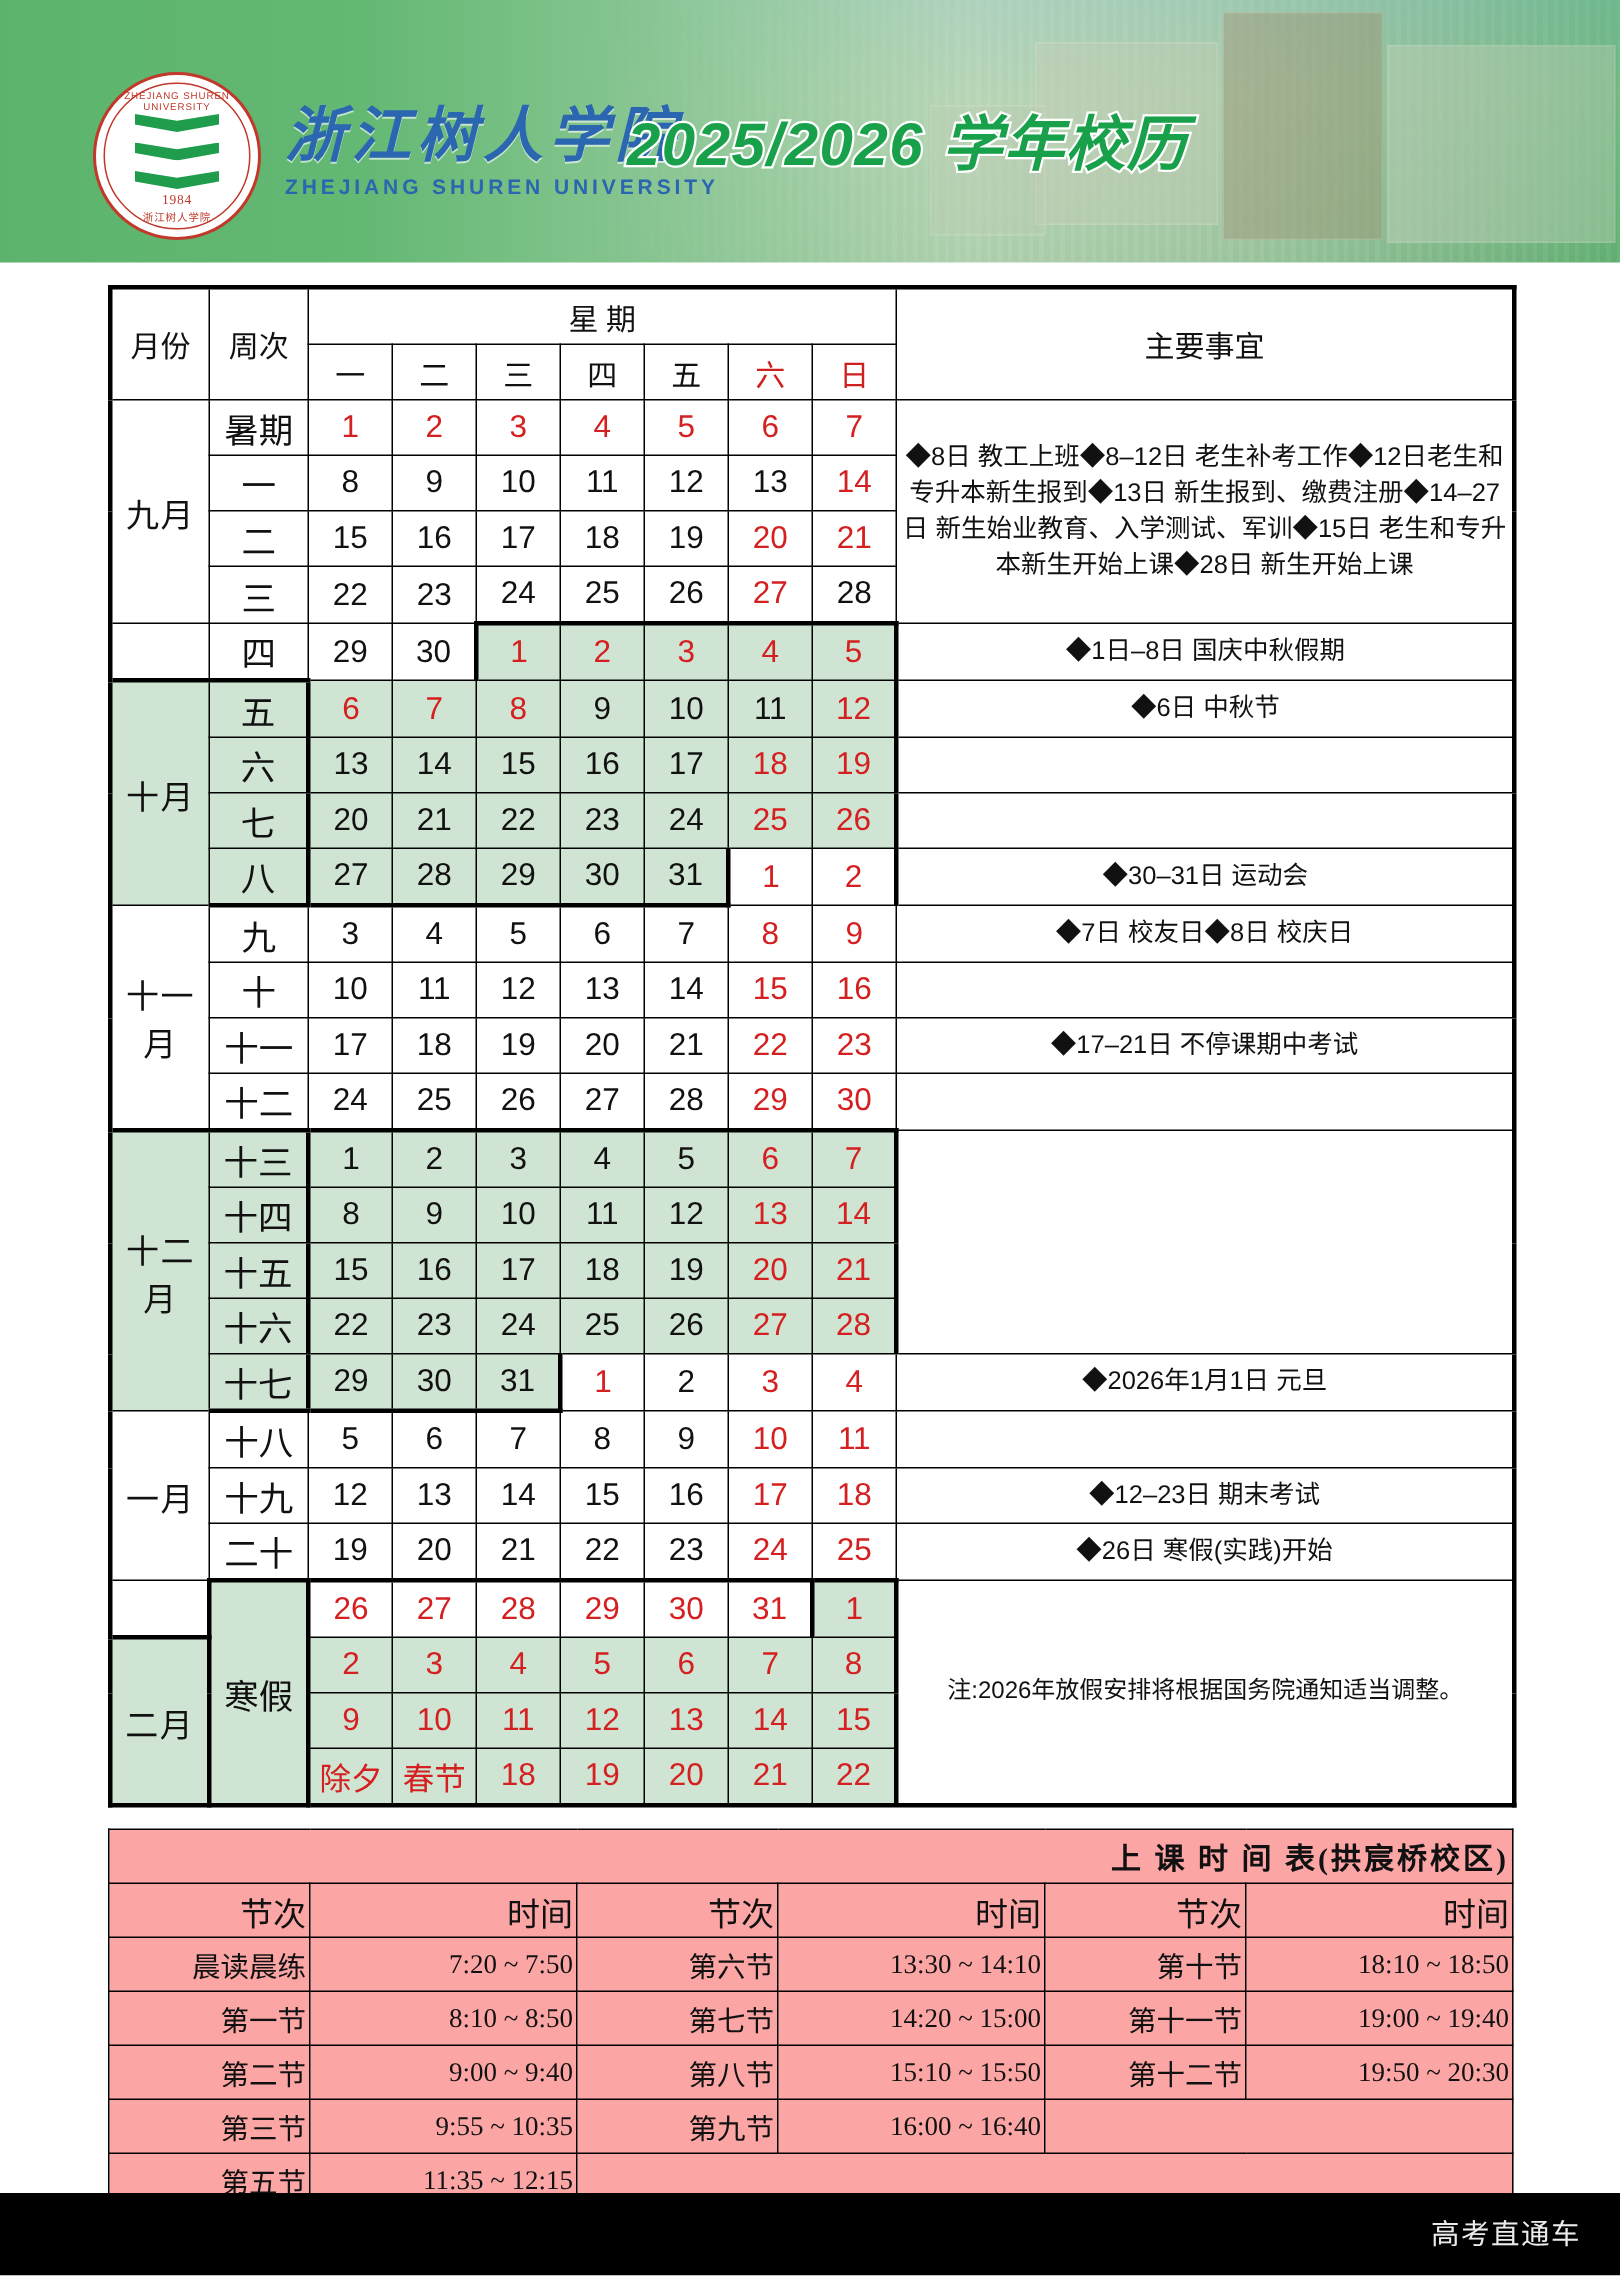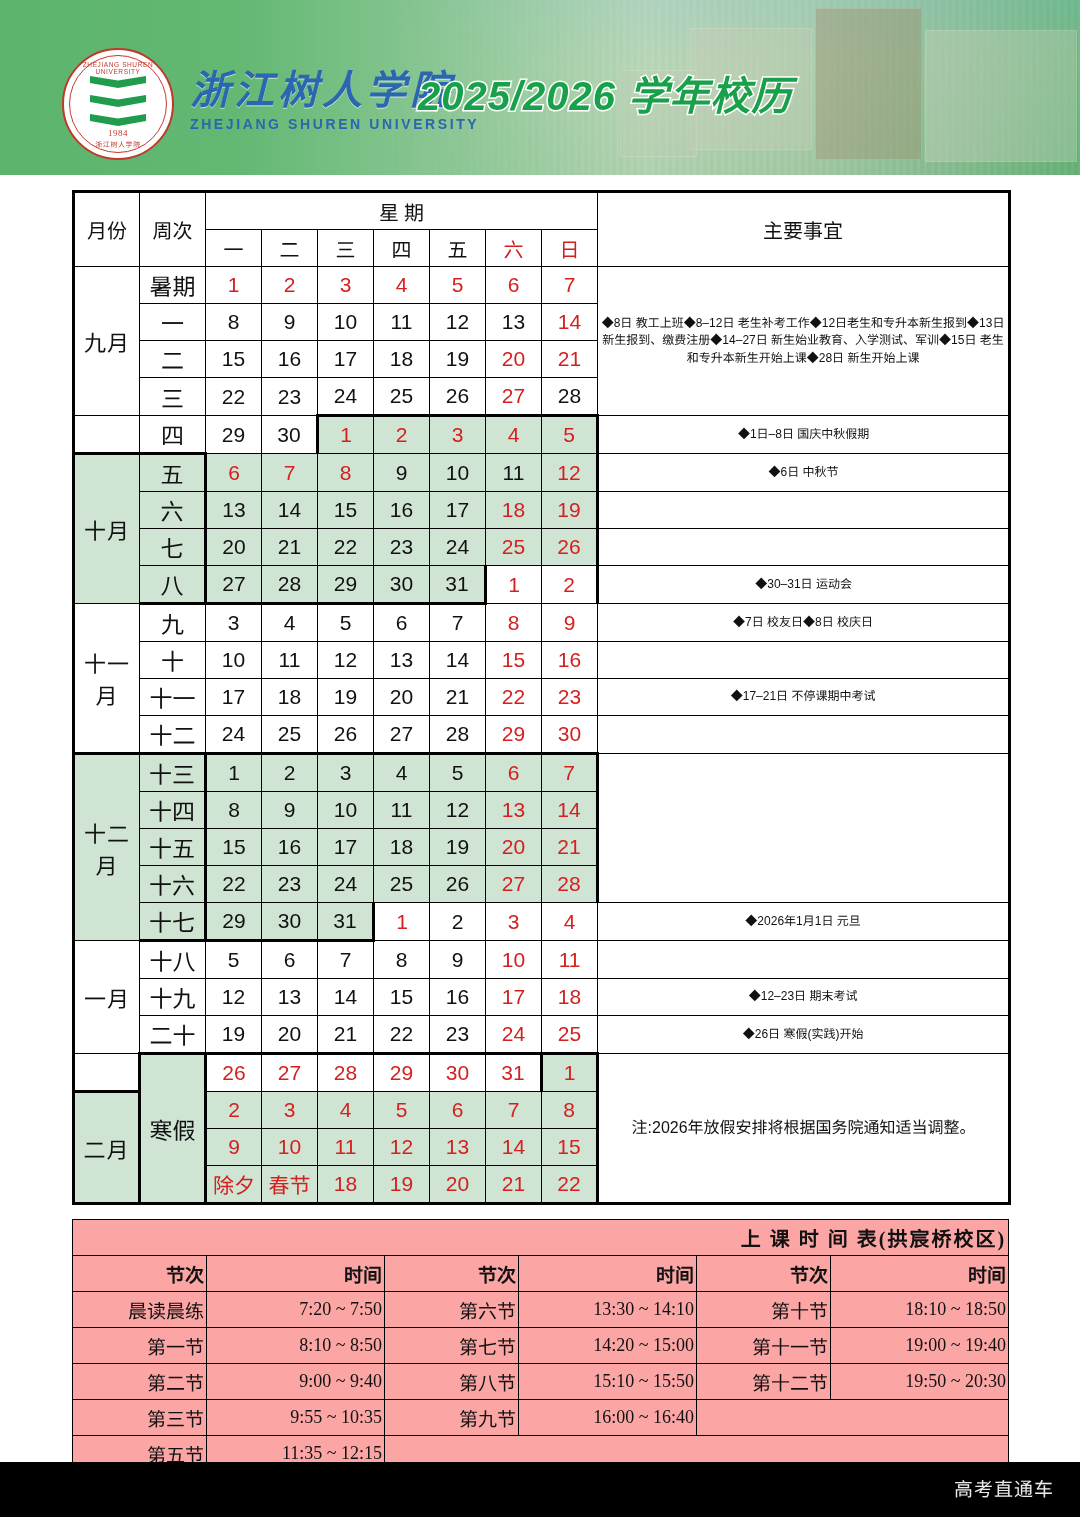--- a/index.html
+++ b/index.html
@@ -196,21 +196,21 @@
     font-weight: 700;
     font-size: 23px;
     font-family: "Liberation Serif", serif;
   }
   .day { font-size: 21px; font-family: "Liberation Sans", sans-serif; }
   .red { color: #d42020; }
   .blk { color: #111; }
   .green-bg { background: #cfe4d2 !important; }
   .ev {
     text-align: left;
-    font-size: 12px;
+    font-size: 17px;
     line-height: 1.42;
     padding: 2px 4px 2px 6px;
     font-family: "Liberation Sans", sans-serif;
     vertical-align: middle;
   }
   .ev-note { font-size: 16px; }
 
   
   .tb-top    { border-top: 3px solid #000 !important; }
   .tb-bottom { border-bottom: 3px solid #000 !important; }
@@ -232,21 +232,21 @@
     padding: 0 2px;
     font-family: "Liberation Serif", serif;
     background: #fca5a5;
   }
   table.sched td.empty { border: 1px solid #000; }
   .sched-title {
     font-weight: 700;
     font-size: 20px;
     letter-spacing: 2px;
   }
-  .sched-hdr { font-weight: 700; font-size: 19px; }
+  .sched-hdr { font-weight: 400; font-size: 22px; }
   .sched-time { font-family: "Liberation Sans", sans-serif; font-size: 18px; }
   col.s-n { width: 134px; }
   col.s-t { width: 178px; }
 
   
   .footer {
     position: absolute;
     left: 0;
     bottom: 0;
     width: 1080px;

